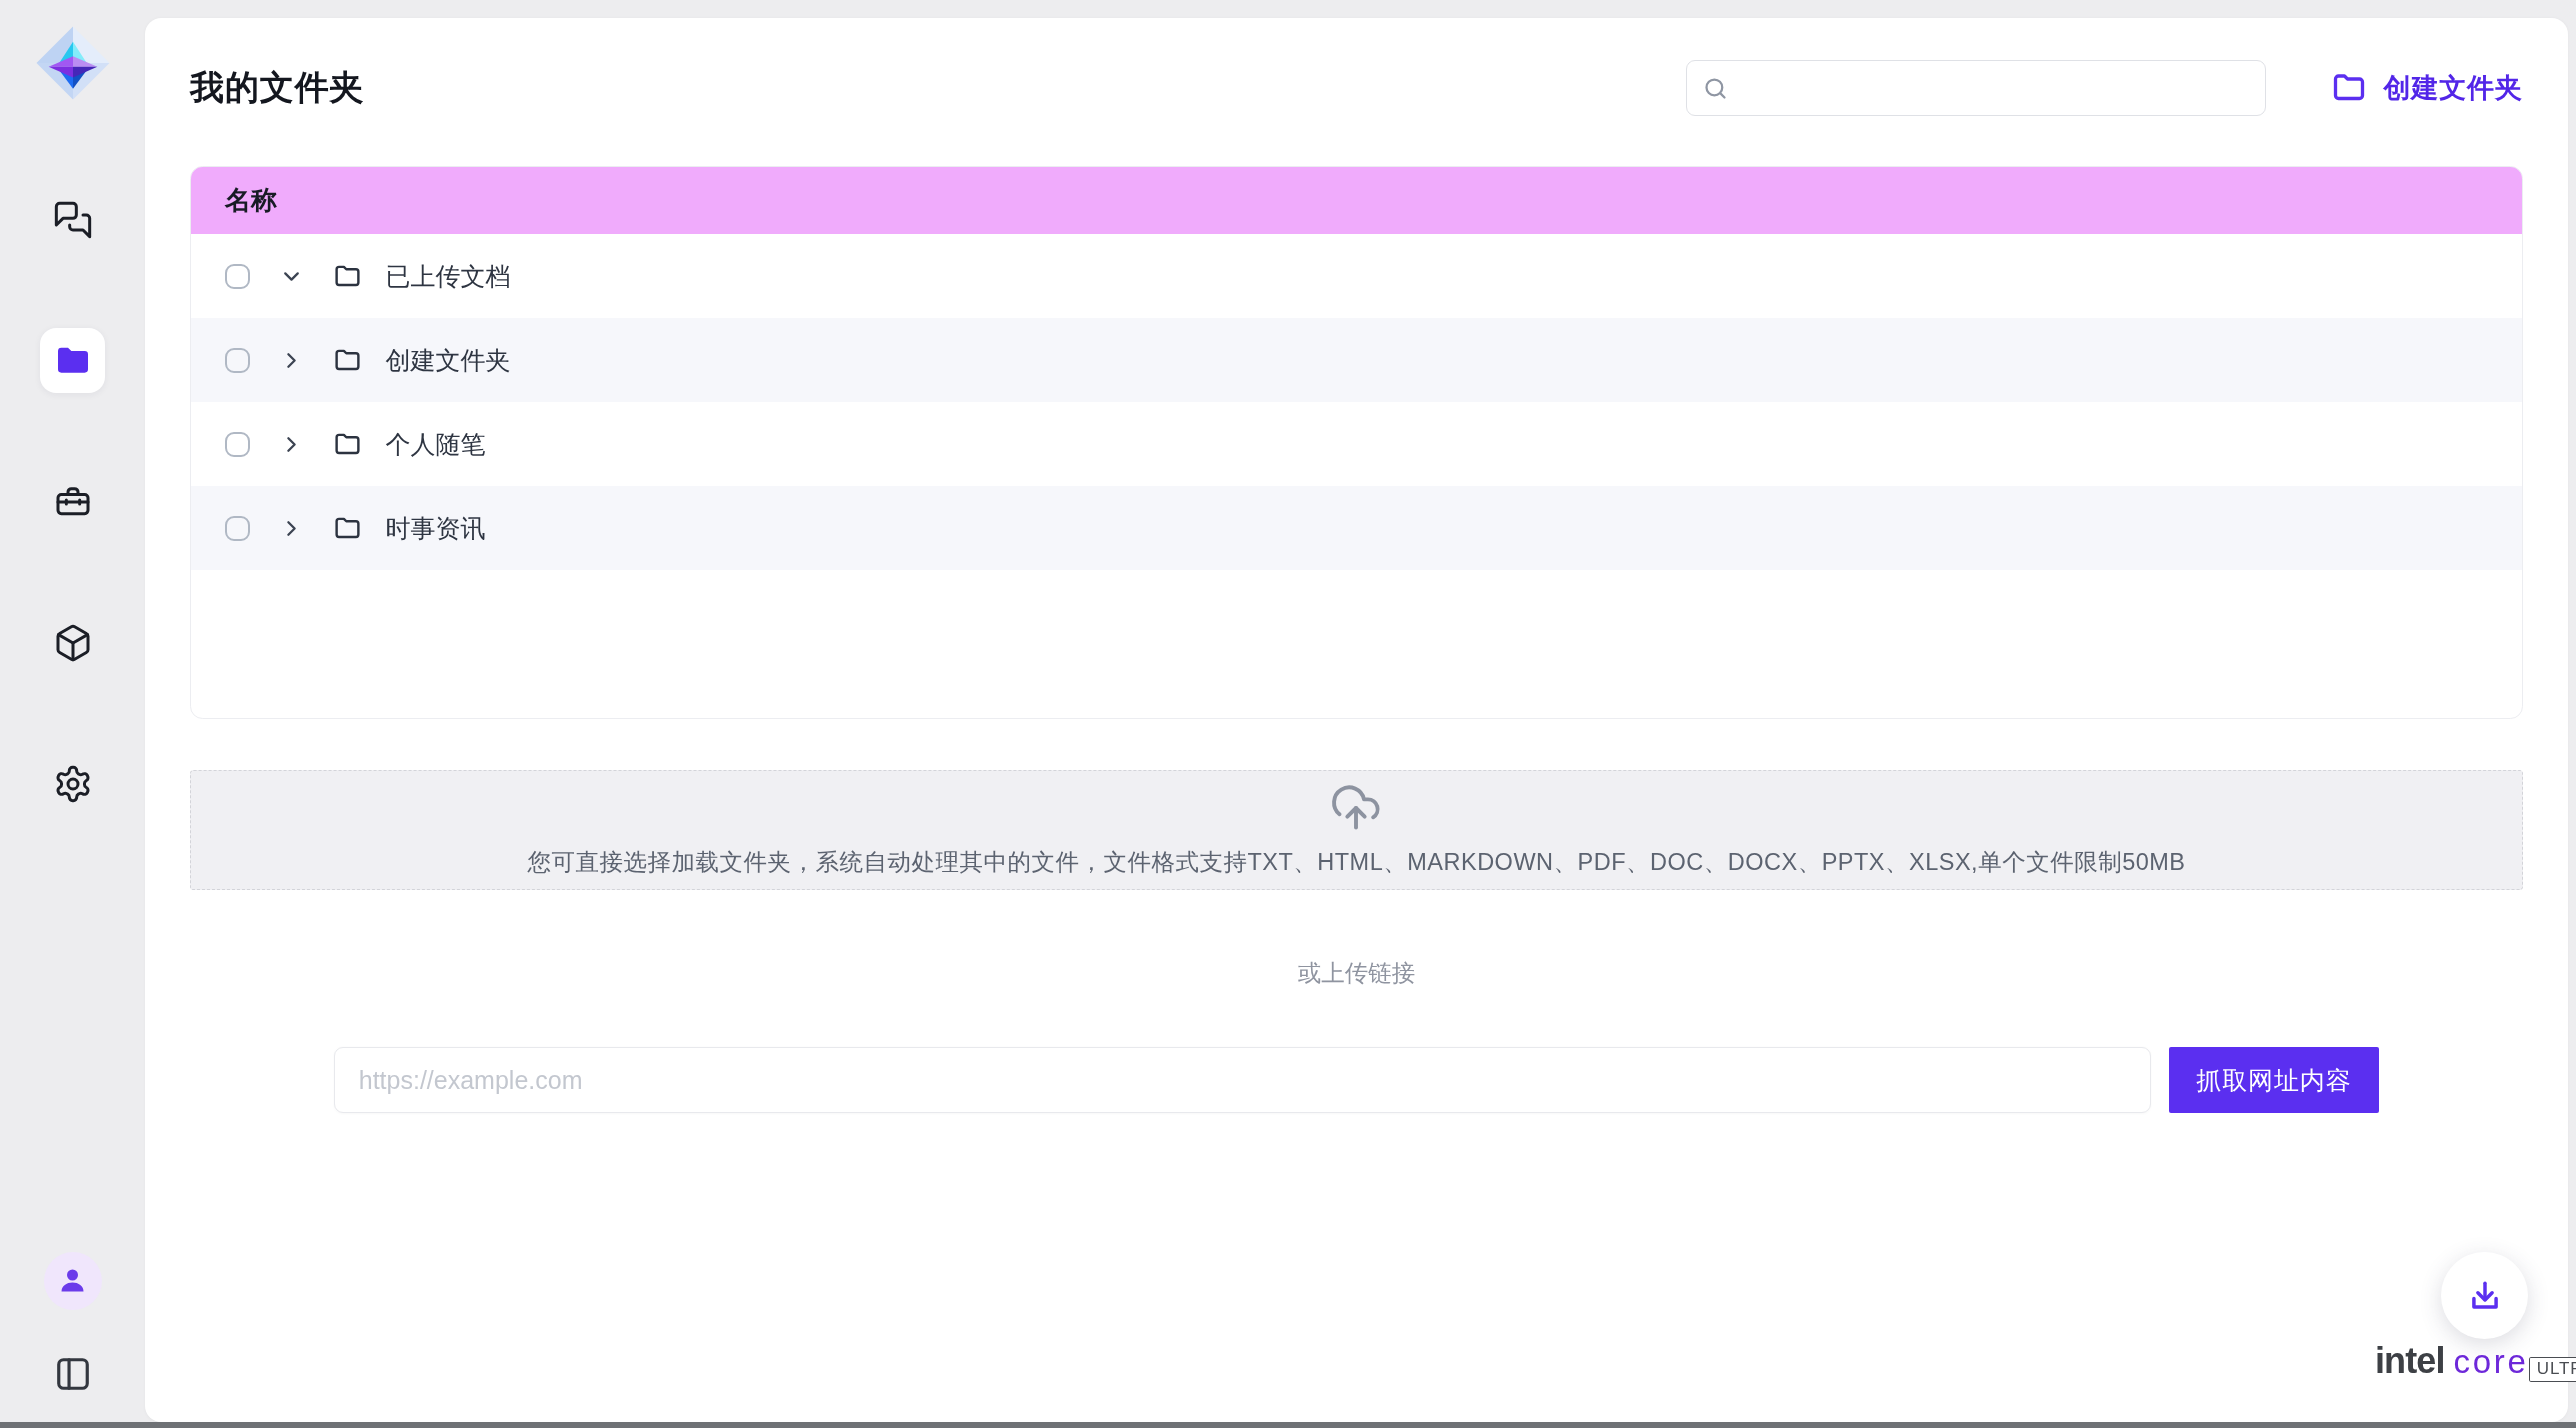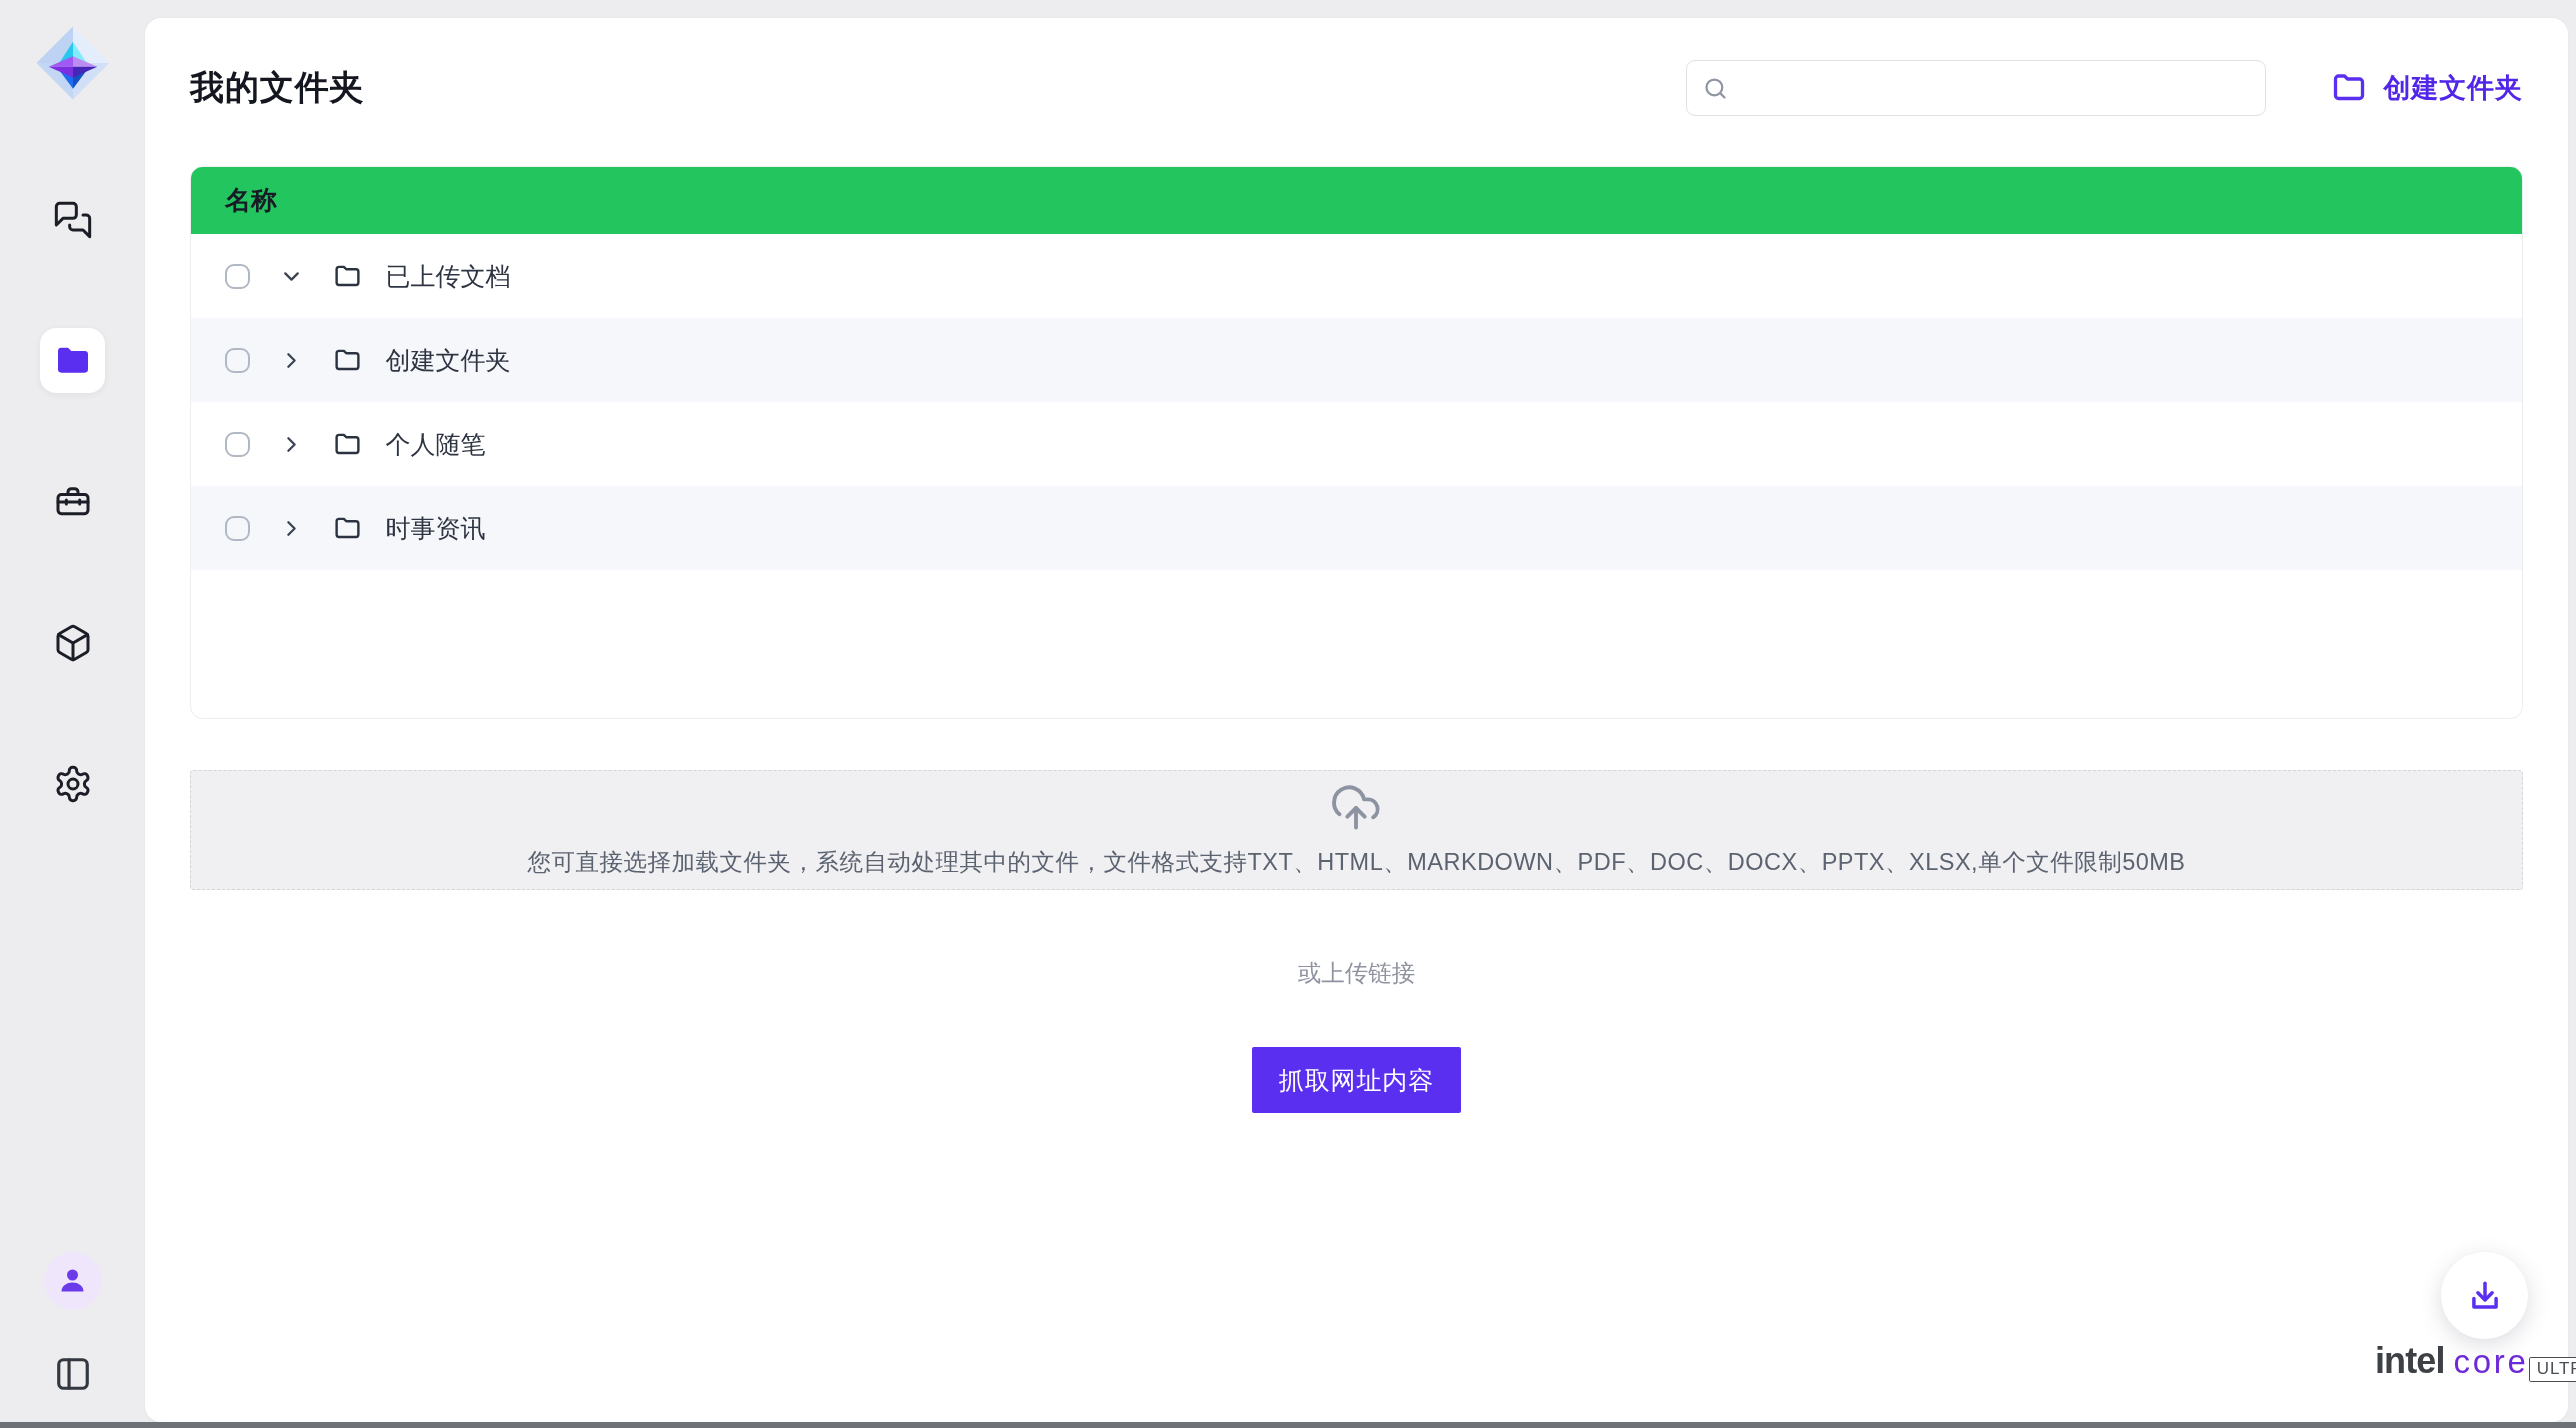--- a/index.html
+++ b/index.html
@@ -50,21 +50,21 @@
   .searchbox input { border:none; outline:none; flex:1; font-size:24.4px; color:#333; background:transparent; font-family:inherit; }
   .create-btn {
     margin-left:65px; display:flex; align-items:center; gap:16.3px;
     background:none; border:none; cursor:pointer; font-family:inherit;
   }
   .create-btn svg { width:36px; height:36px; }
   .create-btn span { font-size:27px; font-weight:bold; color:#5226e8; letter-spacing:0.9px; }
 
   
   .ftable { margin-top:50px; border:1.8px solid #ecedf1; border-radius:12.6px; overflow:hidden; min-height:553px; background:#fff; }
-  .thead { height:67px; background:#22c55e; display:flex; align-items:center; padding-left:34px; }
+  .thead { height:67px; background:#f0abfc; display:flex; align-items:center; padding-left:34px; }
   .thead span { font-size:26px; font-weight:bold; color:#181b25; }
   .trow { height:84px; display:flex; align-items:center; padding-left:34px; cursor:pointer; }
   .tbody .trow:nth-child(even) { background:#f6f7fb; }
   .cb { width:25px; height:25px; border:2.3px solid #b0b8c4; border-radius:9px; margin-right:29px; flex:none; cursor:pointer; }
   .chev { width:25px; height:25px; margin-right:29px; flex:none; cursor:pointer; }
   .rowfolder { width:29px; height:29px; margin-right:23.5px; flex:none; }
   .rlabel { font-size:25px; color:#2e3542; }
 
   
   .upload-zone {
@@ -251,20 +251,21 @@
       <path d="M4.4 14.9A7 7 0 1 1 15.7 8h1.8a4.5 4.5 0 0 1 2.4 8.3"></path>
       <path d="M12 12v9"></path>
       <path d="m16 16-4-4-4 4"></path>
     </svg>
     <div class="upload-hint">您可直接选择加载文件夹，系统自动处理其中的文件，文件格式支持TXT、HTML、MARKDOWN、PDF、DOC、DOCX、PPTX、XLSX,单个文件限制50MB</div>
   </div>
 
   <div class="link-divider">或上传链接</div>
 
   <div class="url-row">
+    <input class="url-input" type="text" placeholder="https://example.com" style="">
     <button class="fetch-btn">抓取网址内容</button>
   </div>
 
 </div>
 
 <button class="fab">
   <svg viewBox="0 0 24 24" fill="none" stroke="#5b2ff0" stroke-width="2.2" stroke-linecap="round" stroke-linejoin="round">
     <path d="M12 4v10"></path>
     <path d="m7.5 10 4.5 4.5L16.5 10"></path>
     <path d="M5 13.5V19h14v-5.5"></path>

